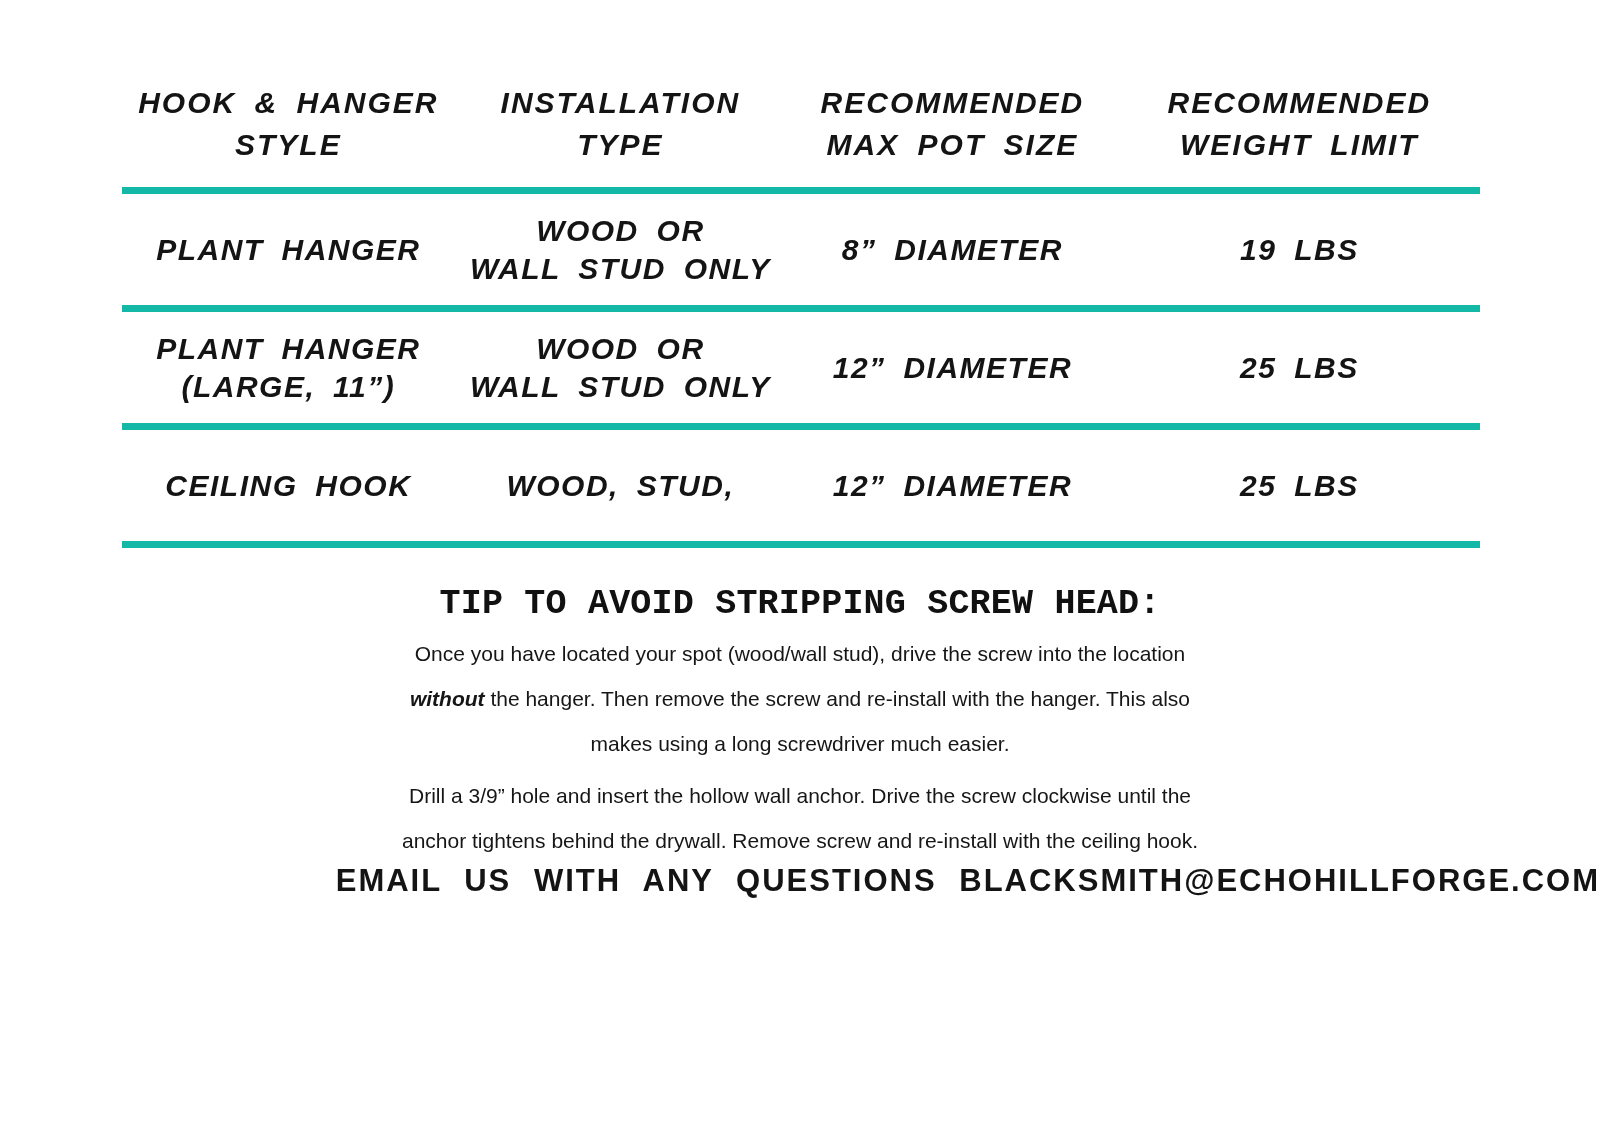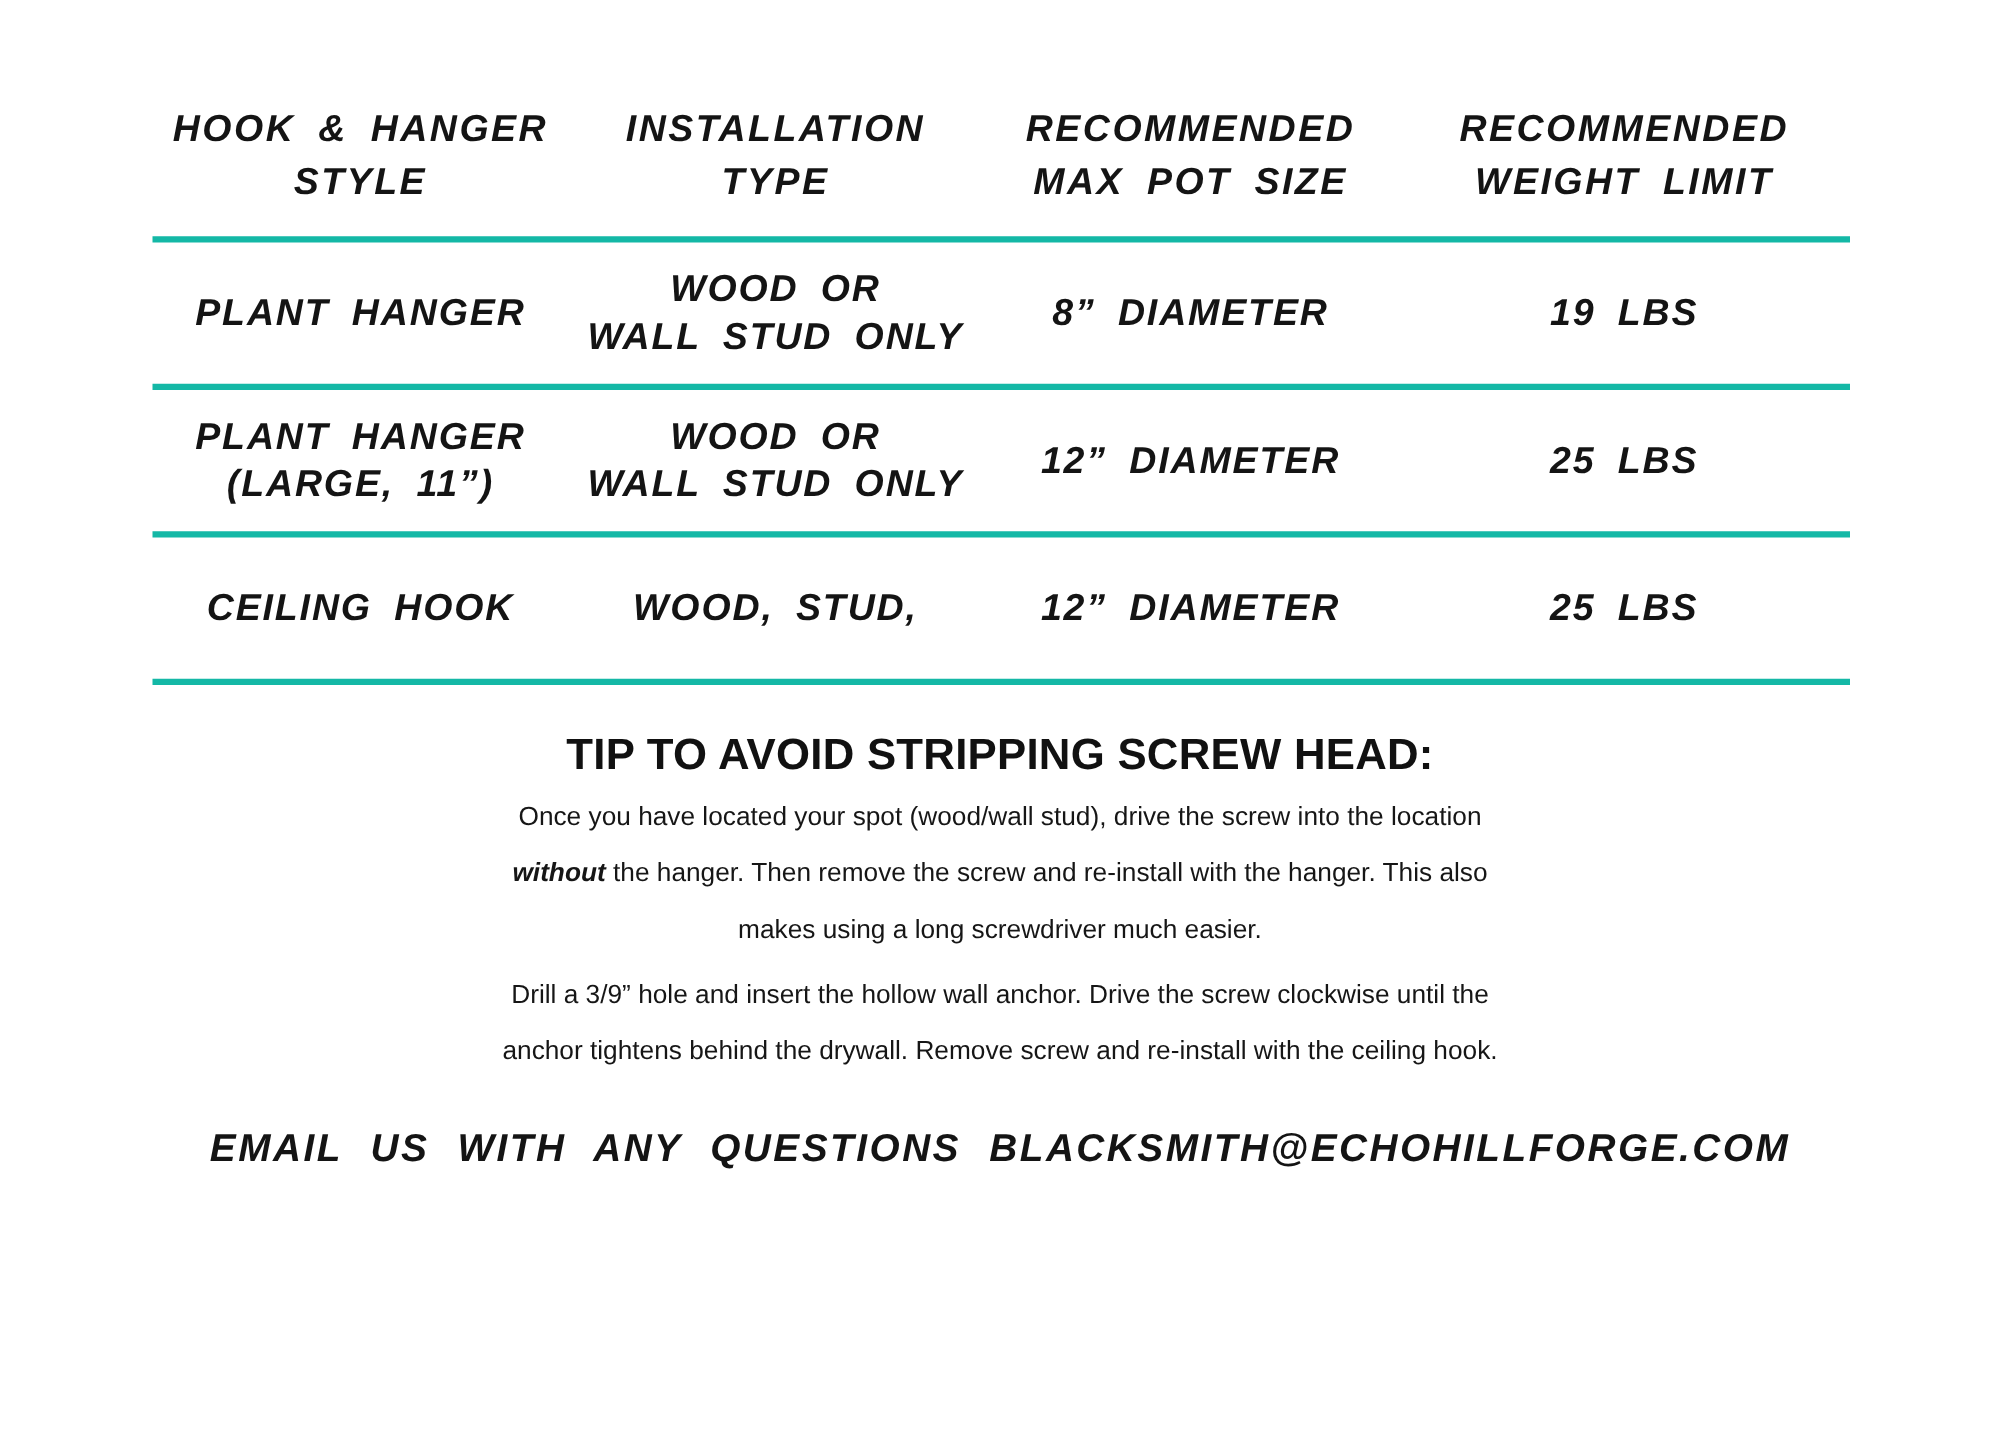--- a/index.html
+++ b/index.html
@@ -17,21 +17,21 @@
 
   
   .spec-table {
     width: 1358px;
     margin-left: 122px;
   }
   .trow {
     display: grid;
     grid-template-columns: 24.5% 24.4% 24.5% 26.6%;
     align-items: center;
-    border-bottom: 5px solid #14b8a6;
+    border-bottom: 7px solid #14b8a6;
   }
   .trow.header { height: 134px; }
   .trow.data   { height: 118px; }
   .tcell {
     text-align: center;
     font-style: italic;
     font-weight: 700;
     font-size: 30px;
     line-height: 38px;
     letter-spacing: 1.5px;
@@ -42,35 +42,33 @@
 
   
   .section-heading {
     text-align: center;
     font-weight: 700;
     font-size: 35px;
     line-height: 40px;
     letter-spacing: 0.2px;
     color: #111111;
   }
-  .tip-heading { margin-top: 36px; }
+  .tip-heading { margin-top: 36px; font-family: Liberation Mono, monospace; }
   .anchor-heading { margin-top: 30px; }
   .para {
     text-align: center;
     font-size: 21px;
     line-height: 45px;
     margin-top: 7px;
     color: #161616;
   }
   .para .bold-italic { font-weight: 700; font-style: italic; }
 
   .email-line {
-    margin-top: 38px;
-    text-align: center;
-    font-style: italic;
+    text-align: right;
     font-weight: 700;
     font-size: 31px;
     line-height: 36px;
     letter-spacing: 2px;
     word-spacing: 12px;
     color: #141414;
   }
 </style>
 </head>
 <body>

